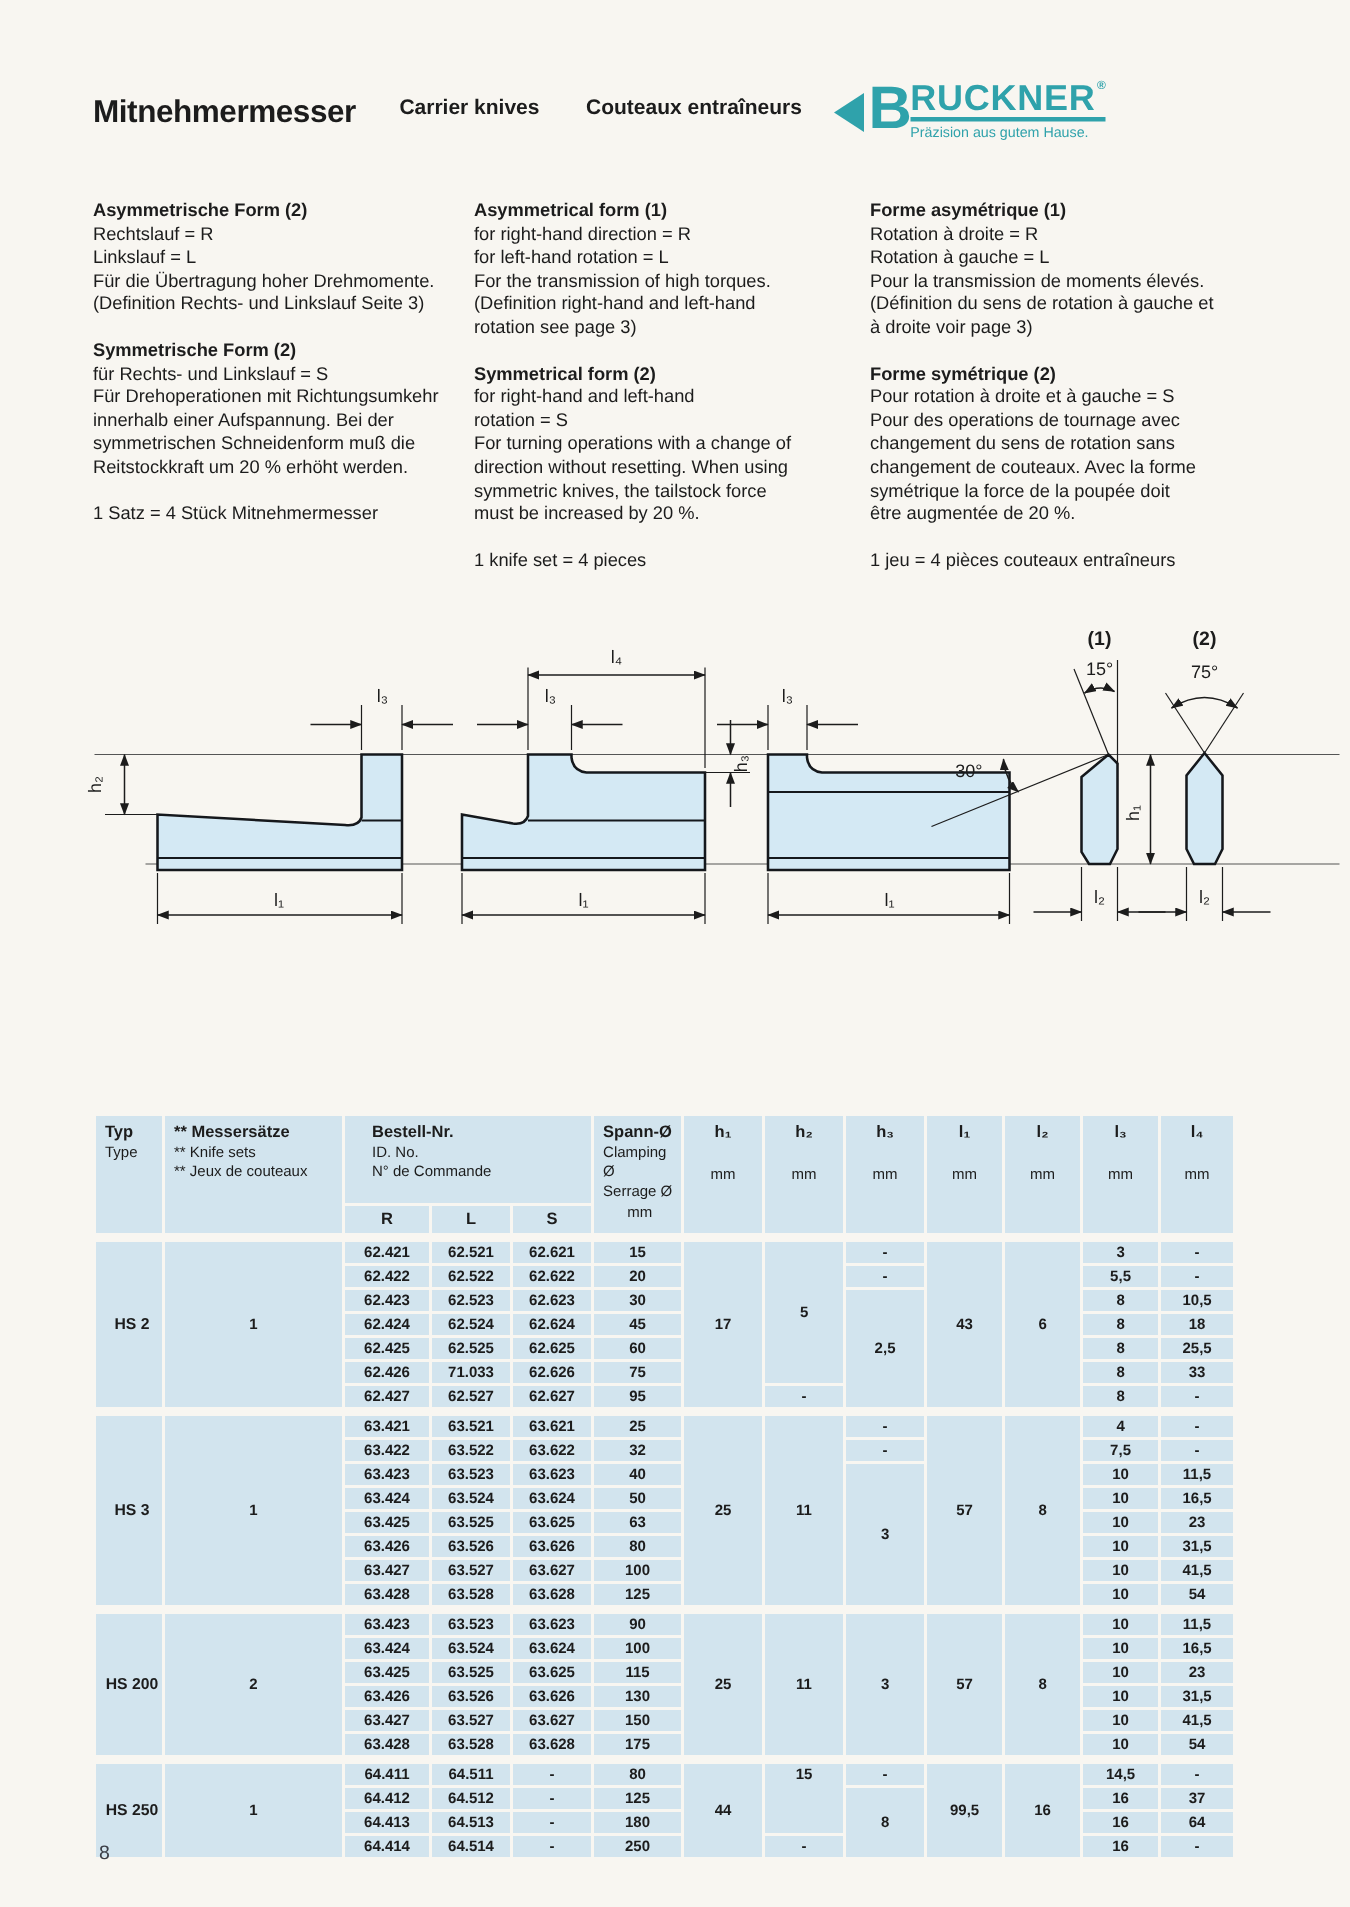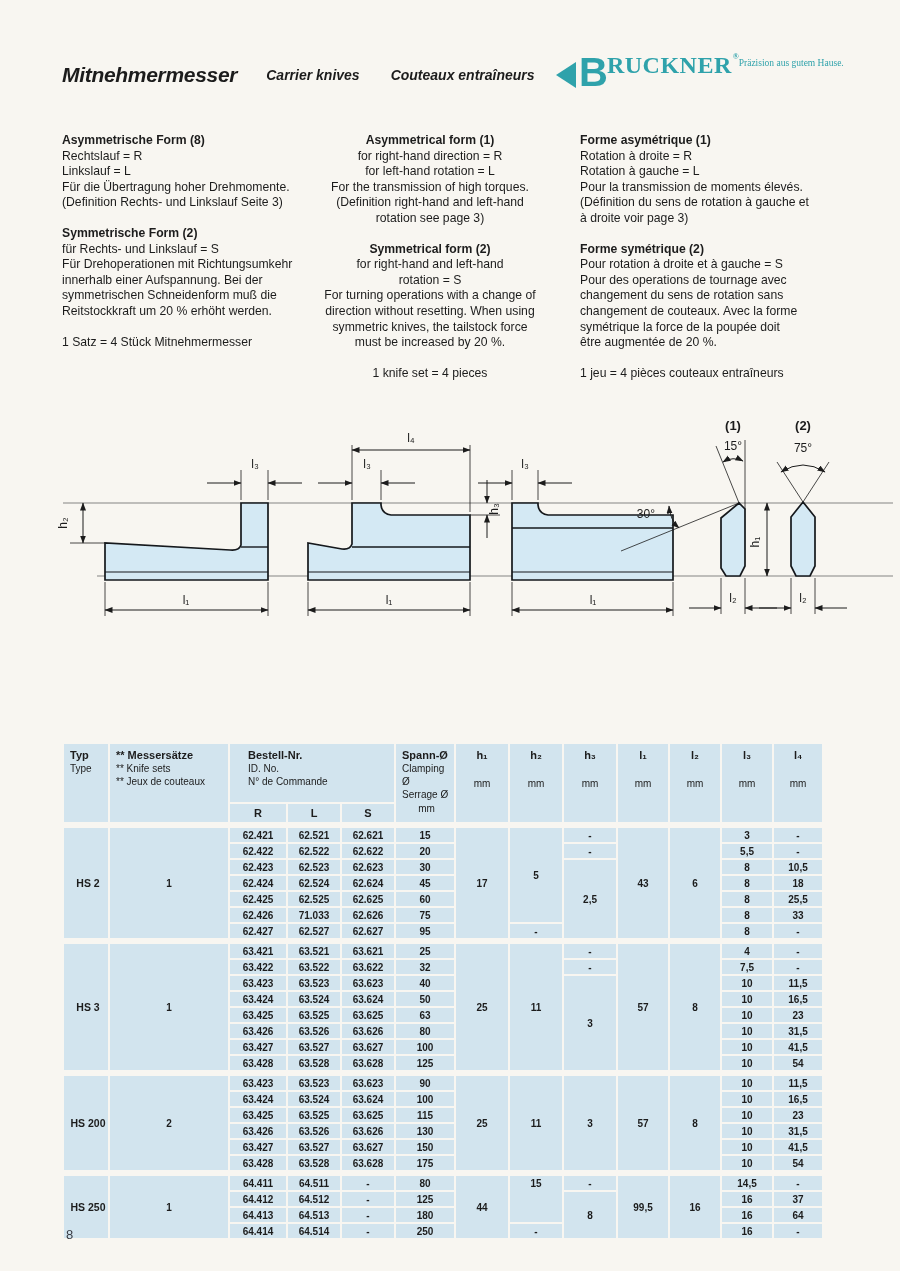--- a/index.html
+++ b/index.html
@@ -4,38 +4,38 @@
 <style>
   * { margin:0; padding:0; box-sizing:border-box; }
   html,body { width:900px; }
   body {
     width:900px; height:1271px; position:relative;
     background:#f8f6f1;
     font-family:"Liberation Sans","DejaVu Sans",sans-serif;
     color:#1c1c1c; overflow:hidden;
   }
   
-  .titlebar { position:absolute; left:62px; top:63px; display:flex; align-items:center;font-style:italic; }
+  .titlebar { position:absolute; left:62px; top:63px; display:flex; align-items:flex-start; }
   .title-de { font-size:21px; font-weight:bold; letter-spacing:-0.3px; }
   .title-en { font-size:14px; font-weight:bold; margin-left:29px; }
   .title-fr { font-size:14px; font-weight:bold; margin-left:31px; }
   .logo { position:absolute; left:556px; top:56px; display:flex; align-items:flex-start; }
   .logo-arrow { width:0; height:0; border-top:13px solid transparent; border-bottom:13px solid transparent;
     border-right:20px solid var(--teal); margin-top:6px; }
   .logo-b { font-size:40px; font-weight:bold; color:var(--teal); line-height:0.82; margin-left:3px; letter-spacing:-1px; }
-  .logo-col { display:flex; flex-direction:row;font-family:Liberation Serif, serif; }
+  .logo-col { display:flex; flex-direction:column; }
   .logo-brandrow { display:flex; align-items:flex-start; }
   .logo-rest { font-size:24px; font-weight:bold; color:var(--teal); line-height:0.8; letter-spacing:0.5px; }
   .logo-reg { font-size:8px; color:var(--teal); font-weight:bold; margin-left:1px; position:relative; top:-4px; }
   .logo-rule { height:3px; background:var(--teal); margin-top:3px; }
   .logo-tagline { font-size:9.5px; color:var(--teal); margin-top:2px; white-space:nowrap; }
   
   .intro { position:absolute; top:133px; font-size:12.2px; line-height:15.6px; }
   .intro.c1 { left:62px;  width:252px; }
-  .intro.c2 { left:304px; width:252px;text-align:center; }
+  .intro.c2 { left:316px; width:252px; }
   .intro.c3 { left:580px; width:300px; }
   .sec { margin-bottom:15px; }
   .sec-title { font-weight:bold; }
   .note { margin-top:13px; }
   
   .diagram { position:absolute; left:55px; top:410px; }
   .diagram text { font-size:12px; fill:#1c1c1c; }
   .diagram .figno { font-size:13px; font-weight:bold; }
   
   .spec-wrap { position:absolute; left:62px; top:706px; }
@@ -71,21 +71,21 @@
       <span class="logo-rest">RUCKNER</span>
       <span class="logo-reg">®</span>
     </span>
     <span class="logo-rule"></span>
     <span class="logo-tagline">Präzision aus gutem Hause.</span>
   </span>
 </div>
 
 <div class="intro c1">
   <div class="sec">
-    <div class="sec-title">Asymmetrische Form (8)</div>
+    <div class="sec-title">Asymmetrische Form (2)</div>
     <div>
         <div>Rechtslauf = R</div>
         <div>Linkslauf  = L</div>
         <div>Für die Übertragung hoher Drehmomente.</div>
         <div>(Definition Rechts- und Linkslauf Seite 3)</div>
       </div>
   </div>
   <div class="sec">
     <div class="sec-title">Symmetrische Form (2)</div>
     <div>

